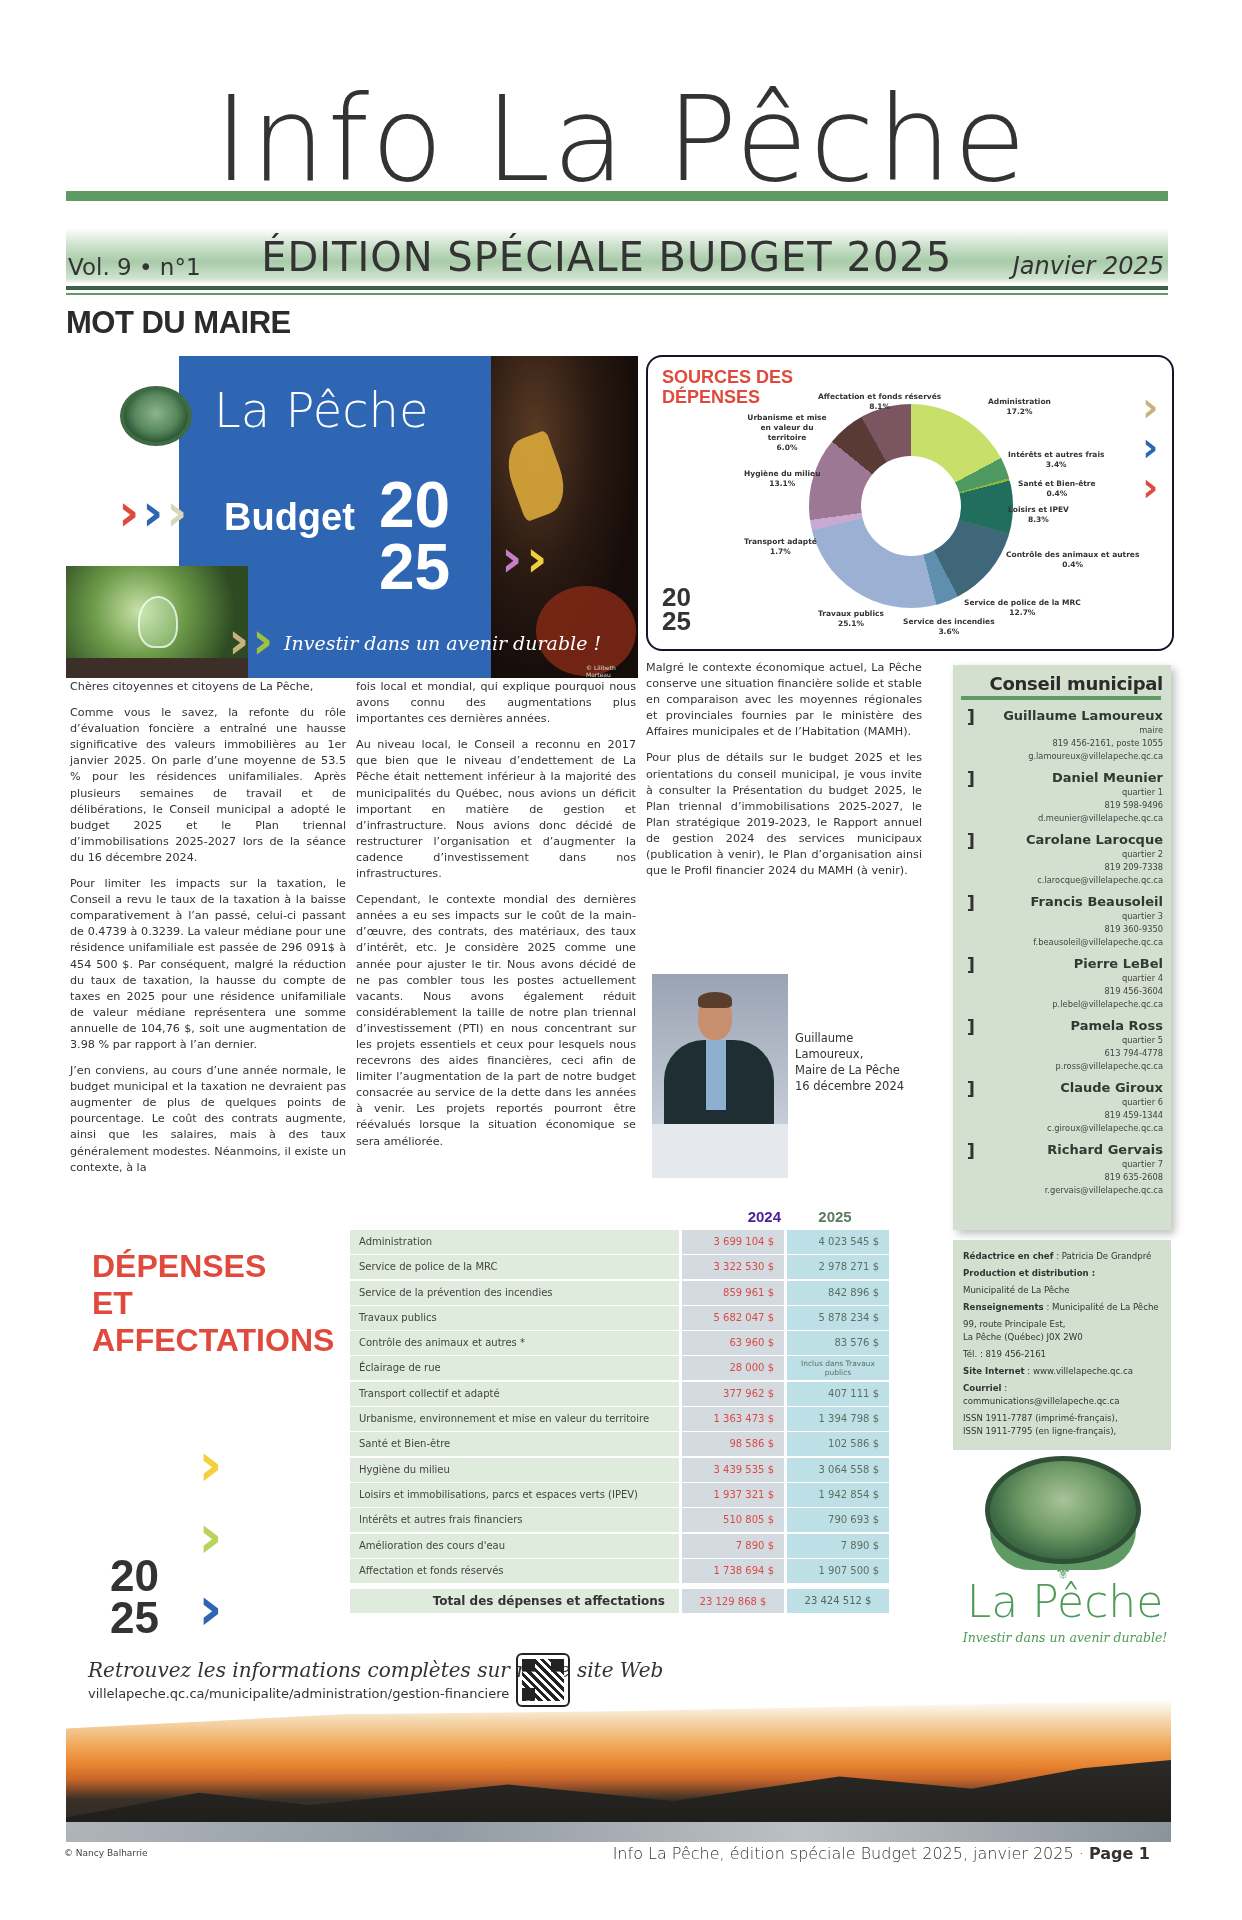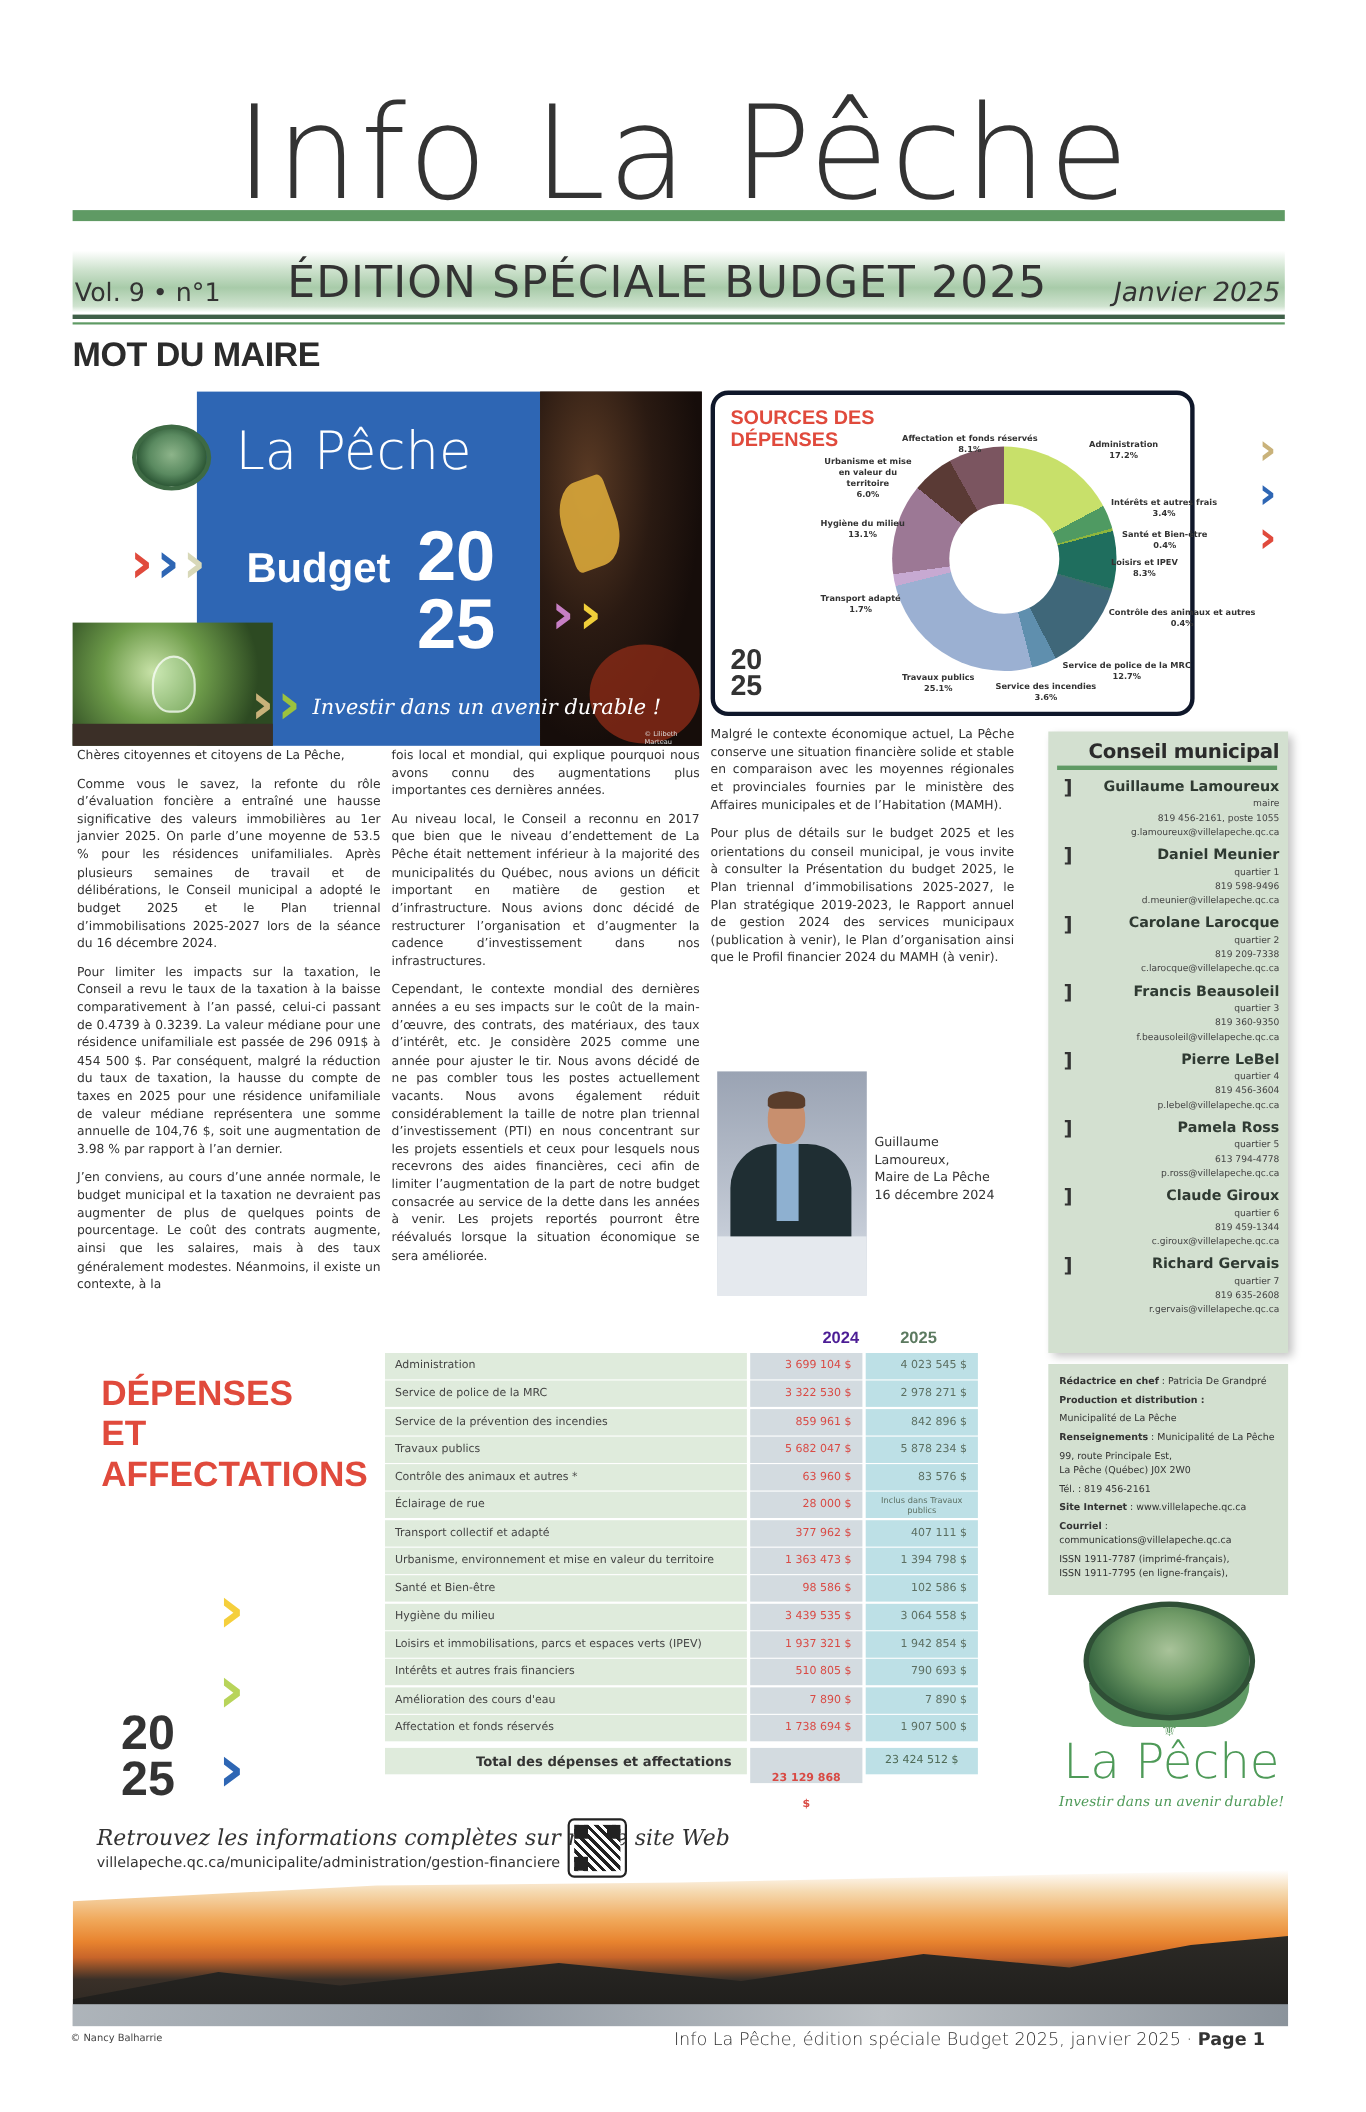--- a/index.html
+++ b/index.html
@@ -31,21 +31,21 @@
   .bulb-soil { left: 0; top: 92px; width: 182px; height: 20px; background: #3b2f27; }
   .poster-seal { left: 54px; top: 30px; width: 72px; height: 60px; border-radius: 50%; background: radial-gradient(ellipse at 50% 45%, #8db48a 0%, #5a8a60 45%, #2f5a38 70%); border: 4px solid #3e6a44; }
   .poster-brand { left: 148px; top: 26px; font-family: "DejaVu Sans", sans-serif; font-weight: 300; font-size: 48px; color: #ffffff; }
   .poster-budget { left: 158px; top: 140px; font-family: "Liberation Sans", sans-serif; font-weight: bold; font-size: 38px; color: #ffffff; }
   .poster-year { left: 313px; top: 118px; font-family: "Liberation Sans", sans-serif; font-weight: bold; font-size: 64px; line-height: 62px; color: #ffffff; }
   .poster-tagline { left: 218px; top: 276px; font-family: "DejaVu Serif", serif; font-style: italic; font-size: 19px; color: #ffffff; }
   .poster-credit { left: 520px; top: 308px; font-size: 6px; color: #ddd; }
   .chev { font-family: "DejaVu Sans", sans-serif; font-weight: bold; font-size: 52px; line-height: 1; }
 
   
-  .chart-box { left: 646px; top: 355px; width: 440px; height: 296px; border: 4px solid #0f172a; border-radius: 16px; background: #fff; }
+  .chart-box { left: 646px; top: 355px; width: 528px; height: 296px; border: 2px solid #0f172a; border-radius: 16px; background: #fff; }
   .chart-title { left: 14px; top: 10px; font-family: "Liberation Sans", sans-serif; font-weight: bold; font-size: 18px; line-height: 20px; color: #e04a3c; }
   .chart-year { left: 14px; top: 228px; font-family: "Liberation Sans", sans-serif; font-weight: bold; font-size: 26px; line-height: 24px; color: #333; }
   .donut { left: 161px; top: 47px; width: 204px; height: 204px; border-radius: 50%; }
   .donut-hole { left: 213px; top: 99px; width: 100px; height: 100px; border-radius: 50%; background: #fff; }
   .clabel { font-family: "DejaVu Sans", sans-serif; font-weight: bold; font-size: 7.5px; line-height: 10px; color: #333; text-align: center; white-space: nowrap; }
   .clabel .pct { display: block; }
   .chart-chev { font-family: "DejaVu Sans", sans-serif; font-weight: bold; font-size: 40px; line-height: 1; }
 
   
   .col { font-family: "DejaVu Sans", sans-serif; font-size: 11.2px; line-height: 16.1px; color: #333; text-align: justify; }
@@ -95,21 +95,21 @@
   .tbl-head .h-label { width: 329px; }
   .tbl-head .h-2024 { width: 102px; text-align: right; font-family: "Liberation Sans", sans-serif; font-weight: bold; font-size: 15px; color: #4c1d95; }
   .tbl-head .h-2025 { width: 102px; margin-left: 3px; text-align: center; font-family: "Liberation Sans", sans-serif; font-weight: bold; font-size: 15px; color: #5c7a60; }
   .tbl-row { display: flex; height: 24px; margin-bottom: 1.3px; }
   .cell-label { width: 329px; background: #dfebdc; font-family: "DejaVu Sans", sans-serif; font-size: 10px; line-height: 24px; padding-left: 9px; color: #444; }
   .cell-2024 { width: 102px; margin-left: 3px; background: #d3dbe0; font-family: "DejaVu Sans", sans-serif; font-size: 10px; line-height: 24px; text-align: right; padding-right: 10px; color: #d94a44; }
   .cell-2025 { width: 102px; margin-left: 3px; background: #bde0e6; font-family: "DejaVu Sans", sans-serif; font-size: 10px; line-height: 24px; text-align: right; padding-right: 10px; color: #5c6f62; }
   .cell-2025.small { font-size: 7.5px; line-height: 9px; text-align: center; padding: 3px 2px 0 2px; }
   .tbl-total { display: flex; height: 24px; margin-top: 6px; }
   .tbl-total .cell-label { text-align: right; padding-right: 14px; font-weight: bold; font-size: 12px; color: #333; }
-  .tbl-total .cell-2024 { font-weight: bold; text-align: center; padding: 16px; }
+  .tbl-total .cell-2024 { font-weight: normal; text-align: center; padding: 1px; }
   .tbl-total .cell-2025 { text-align: center; padding: 0; color: #4e6a56; }
 
   
   .web-script { left: 88px; top: 1658px; font-family: "DejaVu Serif", serif; font-style: italic; font-size: 20px; color: #333; }
   .web-url { left: 88px; top: 1686px; font-family: "DejaVu Sans", sans-serif; font-size: 13px; color: #333; }
   .qr { left: 516px; top: 1653px; width: 54px; height: 54px; border: 2px solid #222; border-radius: 6px; padding: 4px; }
   .qr-inner { width: 100%; height: 100%; background:
       linear-gradient(90deg, #222 0 30%, transparent 30% 70%, #222 70% 100%) top/100% 30% no-repeat,
       linear-gradient(90deg, #222 0 30%, transparent 30% 100%) bottom/100% 30% no-repeat,
       repeating-linear-gradient(45deg, #222 0 3px, #fff 3px 6px); }

